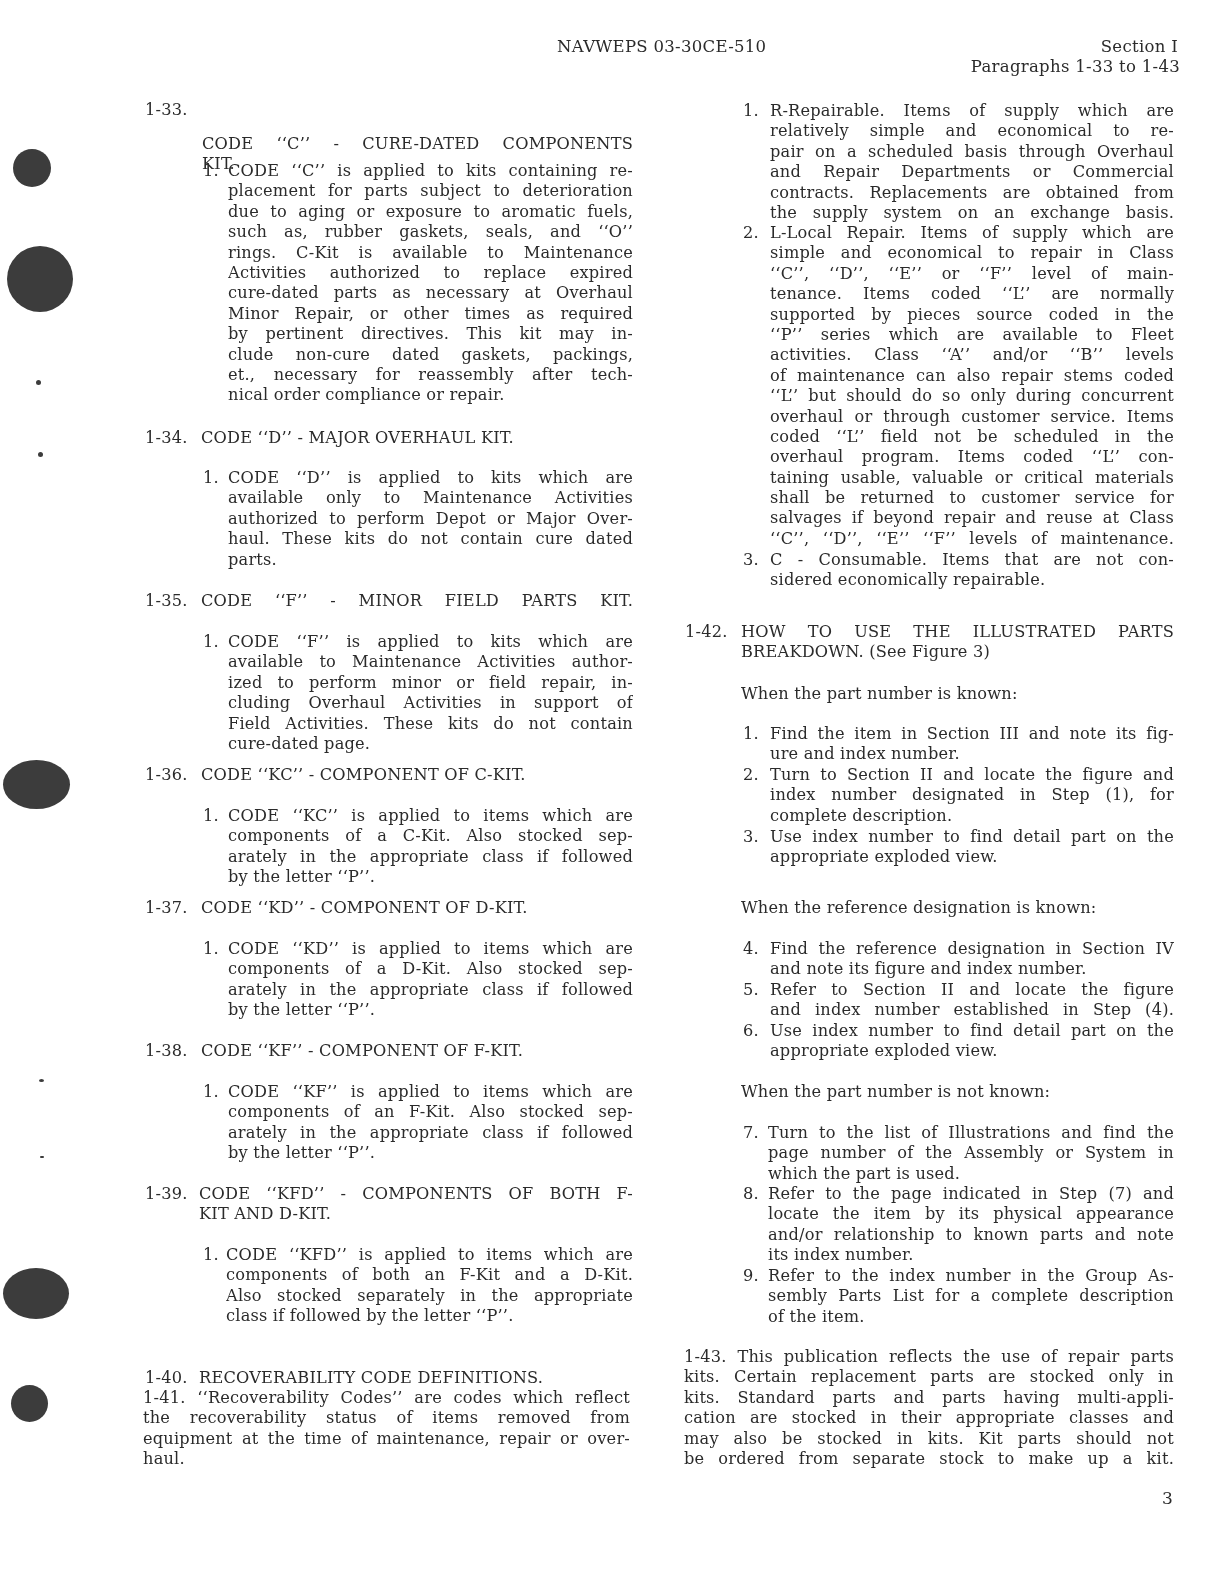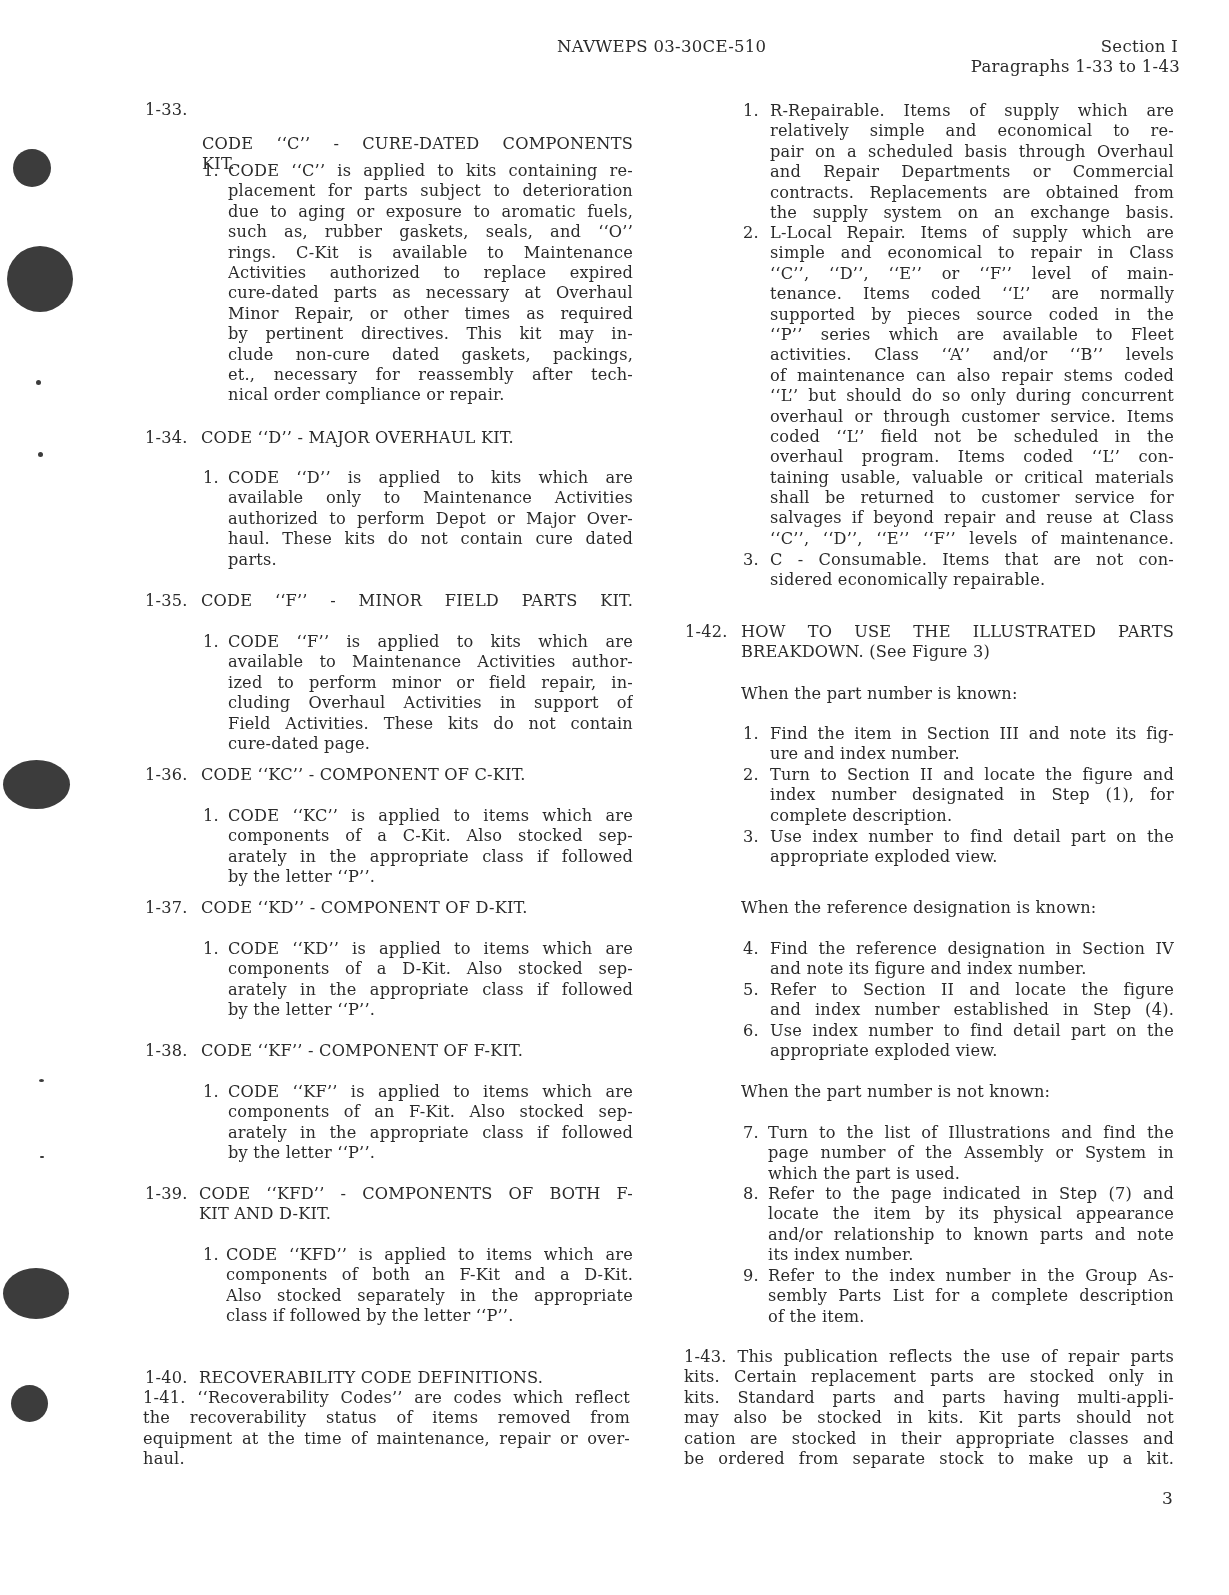--- a/index.html
+++ b/index.html
@@ -339,18 +339,18 @@
       <span class="line">sembly Parts List for a complete description</span>
       <span class="line end">of the item.</span>
     </div>
   </div>
 </div>
 
 <div class="blk" style="left:684px;top:1347px;width:490px;">
   <span class="line">1-43. This publication reflects the use of repair parts</span>
   <span class="line">kits. Certain replacement parts are stocked only in</span>
   <span class="line">kits. Standard parts and parts having multi-appli-</span>
+  <span class="line">cation are stocked in their appropriate classes and</span>
   <span class="line">may also be stocked in kits. Kit parts should not</span>
-  <span class="line">cation are stocked in their appropriate classes and</span>
   <span class="line">be ordered from separate stock to make up a kit.</span>
 </div>
 
 <div class="pageno" style="left:1162px;top:1488px;">3</div>
 
 </body></html>

